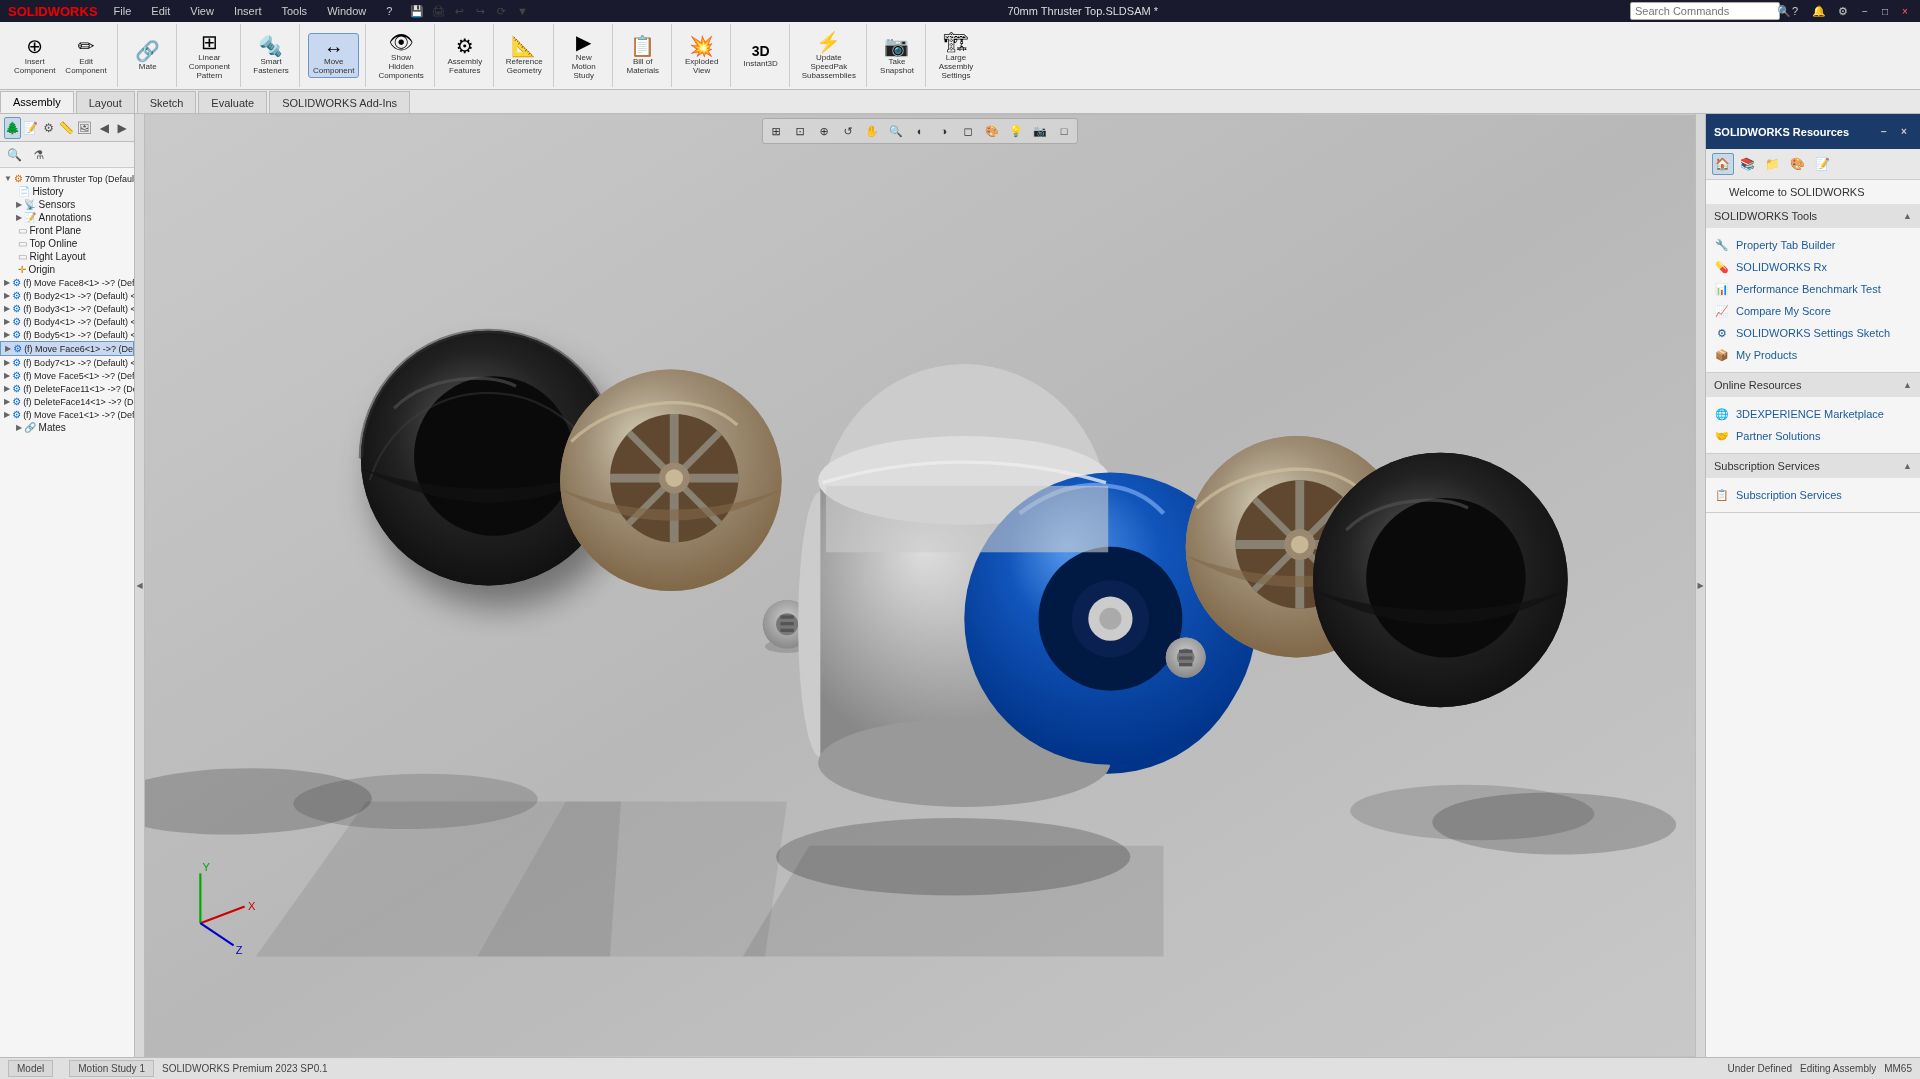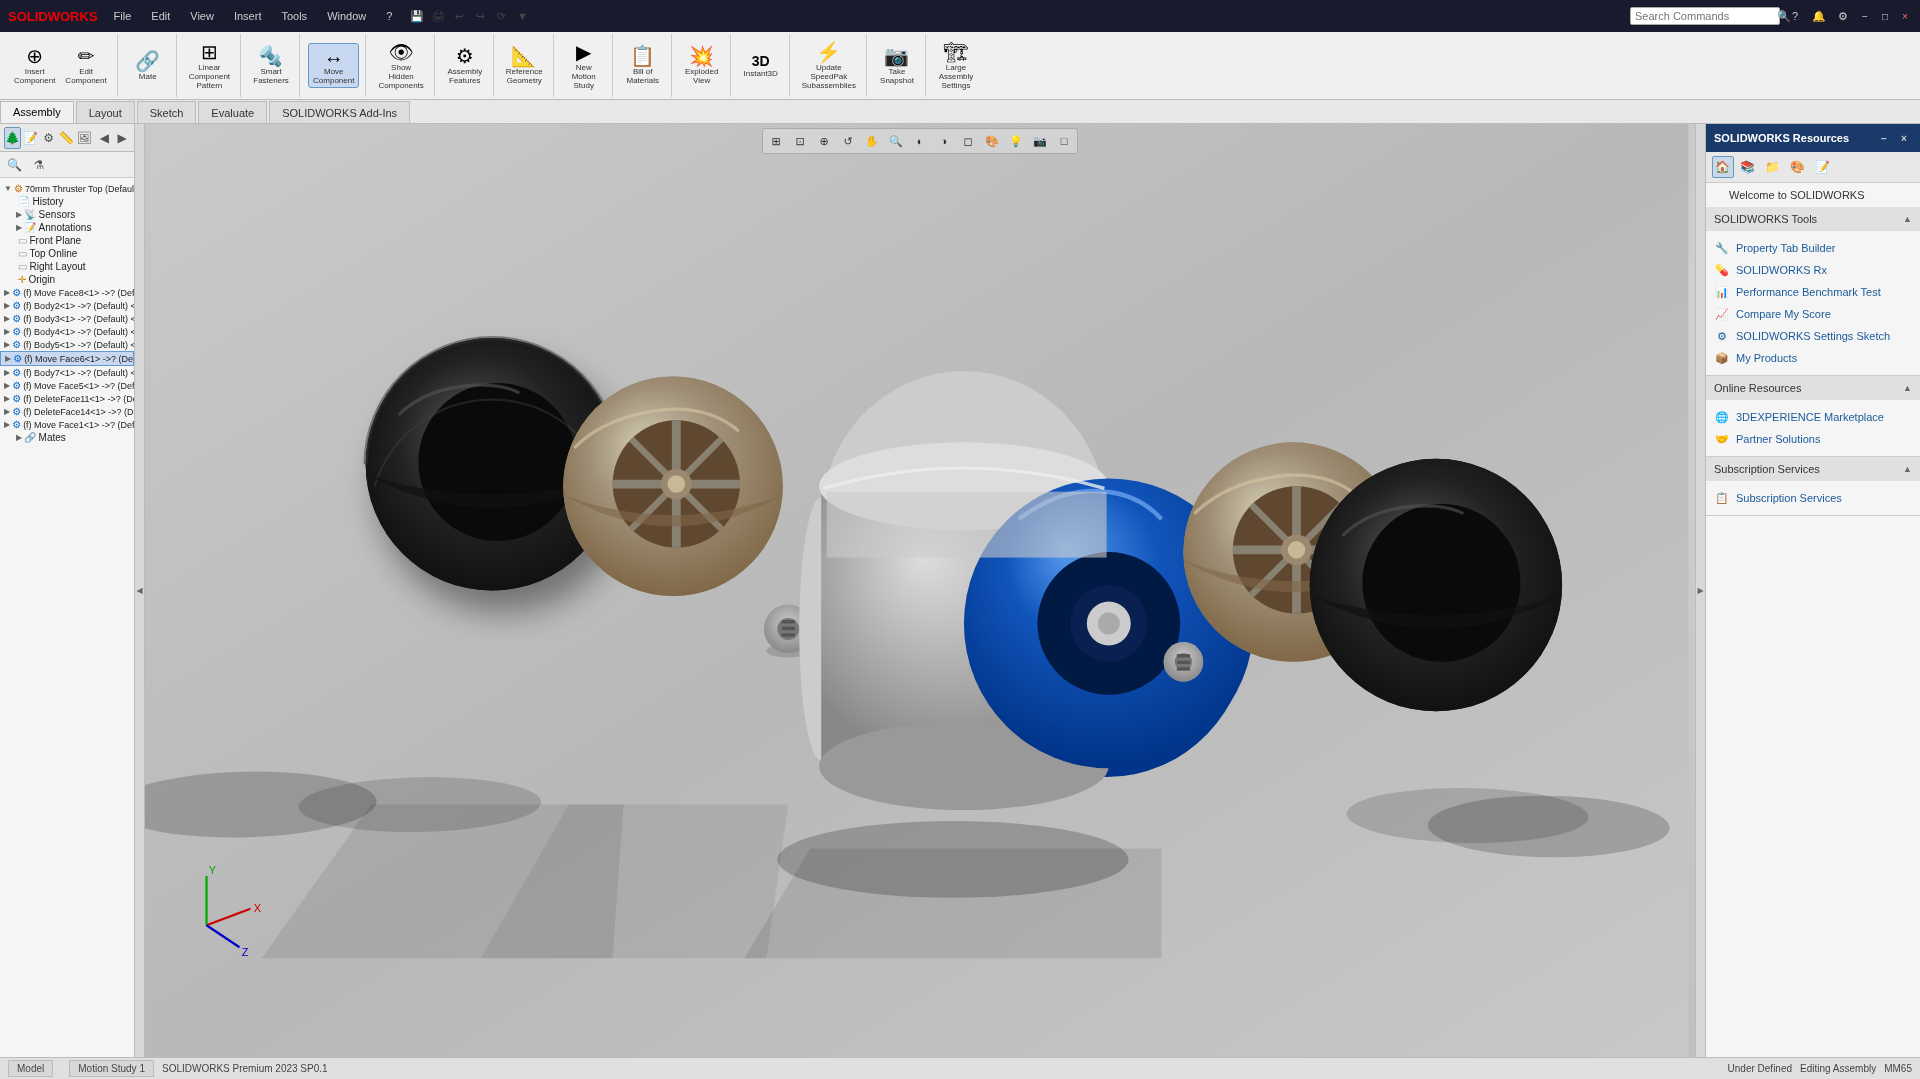--- a/index.html
+++ b/index.html
@@ -1,20 +1,20 @@
 <!DOCTYPE html>
 <html><head>
   <meta charset="utf-8">
   <style>
     * { margin: 0; padding: 0; box-sizing: border-box; }
     body { width: 1920px; height: 1079px; overflow: hidden; font-family: 'Segoe UI', Arial, sans-serif; font-size: 11px; background: #d0d0d0; display: flex; flex-direction: column; }
 
     
     .title-bar {
-      height: 32px;
+      height: 22px;
       background: #1a1a2e;
       display: flex;
       align-items: center;
       justify-content: space-between;
       padding: 0 8px;
       color: #ccc;
       font-size: 11px;
     }
     .title-bar-left { display: flex; align-items: center; gap: 8px; }
     .title-bar-center { flex: 1; text-align: center; color: #ddd; }
@@ -176,21 +176,21 @@
     
     .right-panel {
       width: 215px;
       background: #f5f5f5;
       border-left: 1px solid #bbb;
       display: flex;
       flex-direction: column;
       overflow: hidden;
     }
     .right-panel-header {
-      height: 28px;
+      height: 35px;
       background: #1a3a6a;
       display: flex;
       align-items: center;
       justify-content: space-between;
       padding: 0 8px;
       color: white;
       font-size: 11px;
       font-weight: bold;
     }
     .right-panel-header-btns { display: flex; gap: 4px; }
@@ -330,20 +330,23 @@
     </div>
 
     <div class="quick-access">
       <span class="qa-btn">💾</span>
       <span class="qa-btn">🖨</span>
       <span class="qa-btn">↩</span>
       <span class="qa-btn">↪</span>
       <span class="qa-btn">⟳</span>
       <span class="qa-btn">▼</span>
     </div>
+  </div>
+  <div class="title-bar-center">
+    <span>70mm Thruster Top.SLDSAM *</span>
   </div>
   <div class="title-bar-right">
     <div class="search-box">
       <input class="search-input" type="text" placeholder="Search Commands" style="">
       <span>🔍</span>
     </div>
     <span class="qa-btn" style="color:#ccc">?</span>
     <span class="qa-btn" style="color:#ccc">🔔</span>
     <span class="qa-btn" style="color:#ccc">⚙</span>
     <span class="win-btn">−</span>

